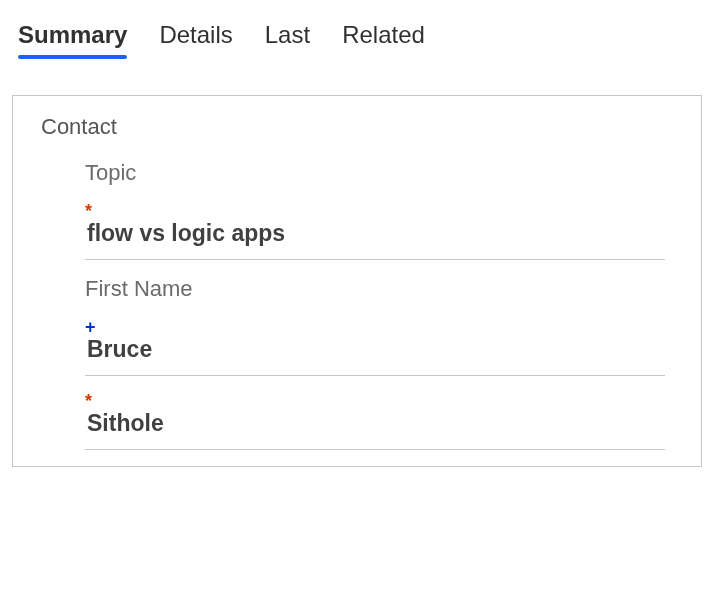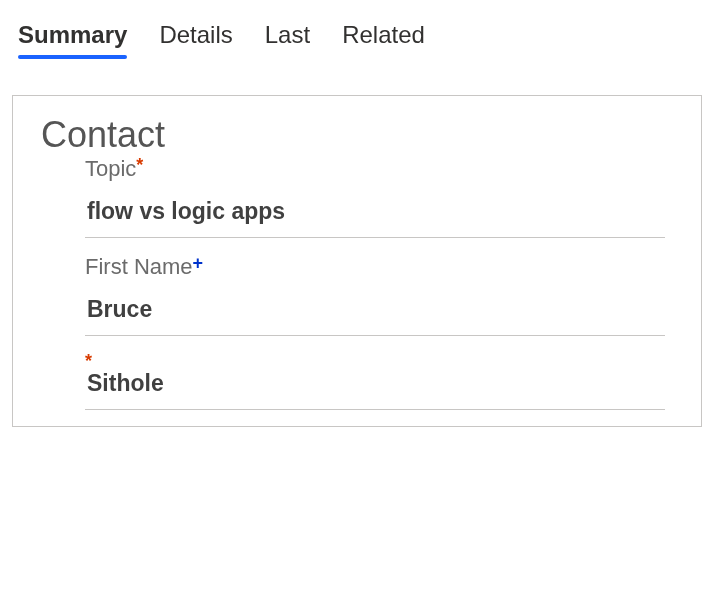--- a/index.html
+++ b/index.html
@@ -41,34 +41,36 @@
       height: 4px;
       background: #1a63ff;
       border-radius: 2px;
     }
     .panel {
       margin: 40px 12px 0 12px;
       border: 1px solid #c8c6c4;
       padding: 18px 28px 0 28px;
     }
     .section-title {
-      font-size: 36px;
+      font-size: 22px;
       color: #555555;
       font-weight: 400;
+      margin-bottom: 20px;
     }
     .field {
       margin-left: 44px;
       margin-right: 8px;
       border-bottom: 1px solid #c8c6c4;
       padding-bottom: 12px;
       margin-bottom: 16px;
     }
     .field-label-row {
       display: flex;
       align-items: flex-start;
+      flex-direction: column;
     }
     .field-label {
       font-size: 22px;
       color: #6b6b6b;
       font-weight: 400;
       margin-bottom: 16px;
     }
     .indicator {
       font-size: 18px;
       font-weight: 600;

